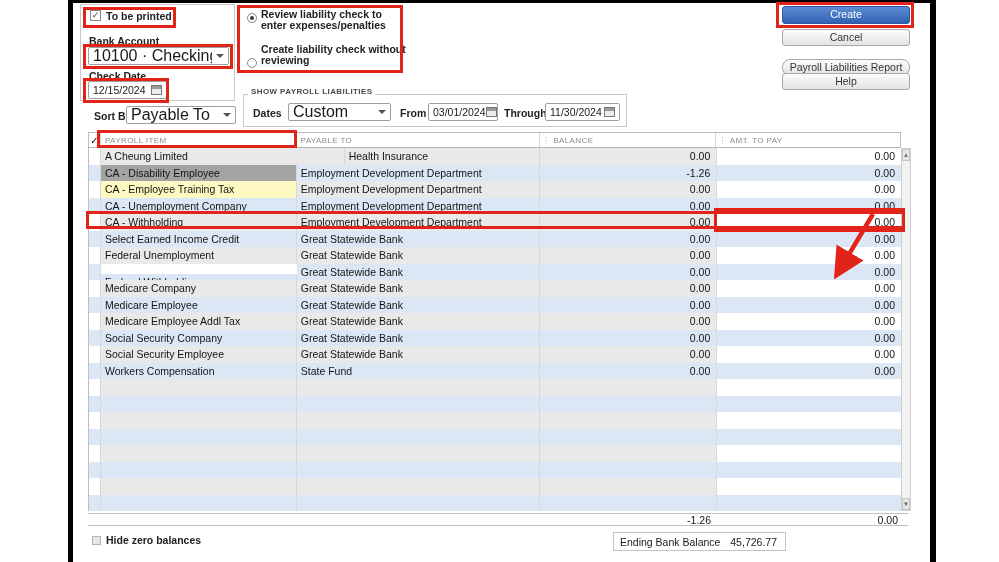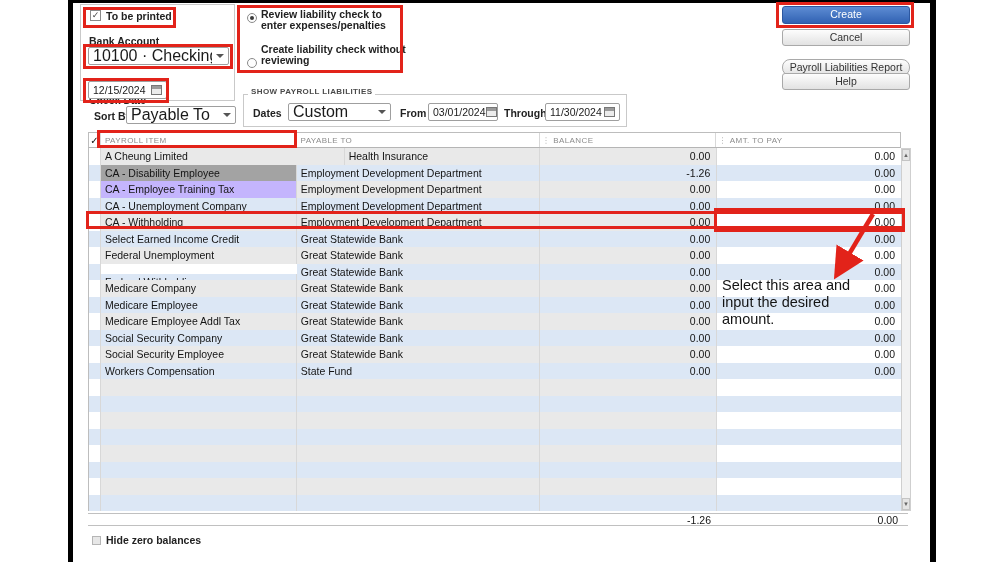--- a/index.html
+++ b/index.html
@@ -93,21 +93,21 @@
 
   <div class="abs cb" style="left:90px; top:10px;">✓</div>
   <div class="abs small-lbl" style="left:106px; top:10px;">To be printed</div>
 
   <div class="abs small-lbl" style="left:89px; top:35px;">Bank Account</div>
   <div class="abs dd" style="left:88px; top:47px; width:141px; height:18px;">
     <span class="txt">10100 · Checking</span>
     <span class="caret"></span>
   </div>
 
-  <div class="abs small-lbl" style="left:89px; top:70px;margin-top:24px;">Check Date</div>
+  <div class="abs small-lbl" style="left:89px; top:70px;">Check Date</div>
   <div class="abs datefld" style="left:88px; top:81px; width:79px; height:18px;">
     <span>12/15/2024</span>
     <span class="cal"></span>
   </div>
 
   <div class="abs small-lbl" style="left:94px; top:110px;">Sort By</div>
   <div class="abs dd" style="left:126px; top:106px; width:110px; height:18px;">
     <span class="txt">Payable To</span>
     <span class="caret"></span>
   </div>
@@ -168,21 +168,21 @@
       </div>
       <div class="trow">
         <div class="cell c-check" style="background: rgb(220, 231, 245);"></div>
         <div class="cell c-item" style="background: #a3a3a3;">CA - Disability Employee</div>
         <div class="cell c-pay" style="background: rgb(220, 231, 245);">Employment Development Department</div>
         <div class="cell c-bal" style="background: rgb(220, 231, 245);">-1.26</div>
         <div class="cell c-amt" style="background: rgb(220, 231, 245); border-right: none;">0.00</div>
       </div>
       <div class="trow">
         <div class="cell c-check" style="background: rgb(255, 255, 255);"></div>
-        <div class="cell c-item" style="background: #c4b5fd;">CA - Employee Training Tax</div>
+        <div class="cell c-item" style="background: #fef9c3;">CA - Employee Training Tax</div>
         <div class="cell c-pay" style="background: rgb(233, 233, 233);">Employment Development Department</div>
         <div class="cell c-bal" style="background: rgb(233, 233, 233);">0.00</div>
         <div class="cell c-amt" style="background: rgb(255, 255, 255); border-right: none;">0.00</div>
       </div>
       <div class="trow">
         <div class="cell c-check" style="background: rgb(220, 231, 245);"></div>
         <div class="cell c-item" style="background: rgb(220, 231, 245);">CA - Unemployment Company</div>
         <div class="cell c-pay" style="background: rgb(220, 231, 245);">Employment Development Department</div>
         <div class="cell c-bal" style="background: rgb(220, 231, 245);">0.00</div>
         <div class="cell c-amt" style="background: rgb(220, 231, 245); border-right: none;">0.00</div>
@@ -322,34 +322,37 @@
 
   <div class="totals">
     <div class="t-spacer"></div>
     <div class="t-bal">-1.26</div>
     <div class="t-amt">0.00</div>
   </div>
 
   <div class="abs cb unchecked" style="left:92px; top:536px; width:9px; height:9px;"></div>
   <div class="abs small-lbl" style="left:106px; top:534px;">Hide zero balances</div>
 
+  <div class="ending-box">
+    <span class="el">Ending Bank Balance</span>
+    <span class="ev">45,726.77</span>
+  </div>
 
   <div class="redbox" style="left:83px; top:7px; width:93px; height:21px;"></div>
   <div class="redbox" style="left:83px; top:44px; width:150px; height:25px;"></div>
   <div class="redbox" style="left:83px; top:78px; width:86px; height:25px;"></div>
   <div class="redbox" style="left:237px; top:5px; width:166px; height:68px;"></div>
   <div class="redbox" style="left:776px; top:2px; width:138px; height:26px;"></div>
   <div class="redbox" style="left:97px; top:130px; width:200px; height:18px;"></div>
   <div class="redbox" style="left:86px; top:211px; width:819px; height:18px;"></div>
   <div class="redbox" style="left:714px; top:208px; width:191px; height:24px;"></div>
 
   <svg class="arrow-svg" width="58" height="78" viewBox="0 0 58 78">
     <defs>
       <marker id="ah" markerWidth="7" markerHeight="7" refX="3.5" refY="3.5" orient="auto">
         <path d="M0,0 L7,3.5 L0,7 Z" fill="#e2231a"></path>
       </marker>
     </defs>
     <line x1="45" y1="10" x2="14" y2="62" stroke="#e2231a" stroke-width="4.5" marker-end="url(#ah)"></line>
   </svg>
 
-  <div class="anno-text">Select this area and input the desired amount.</div>
 
 </div>
 
 </body></html>

